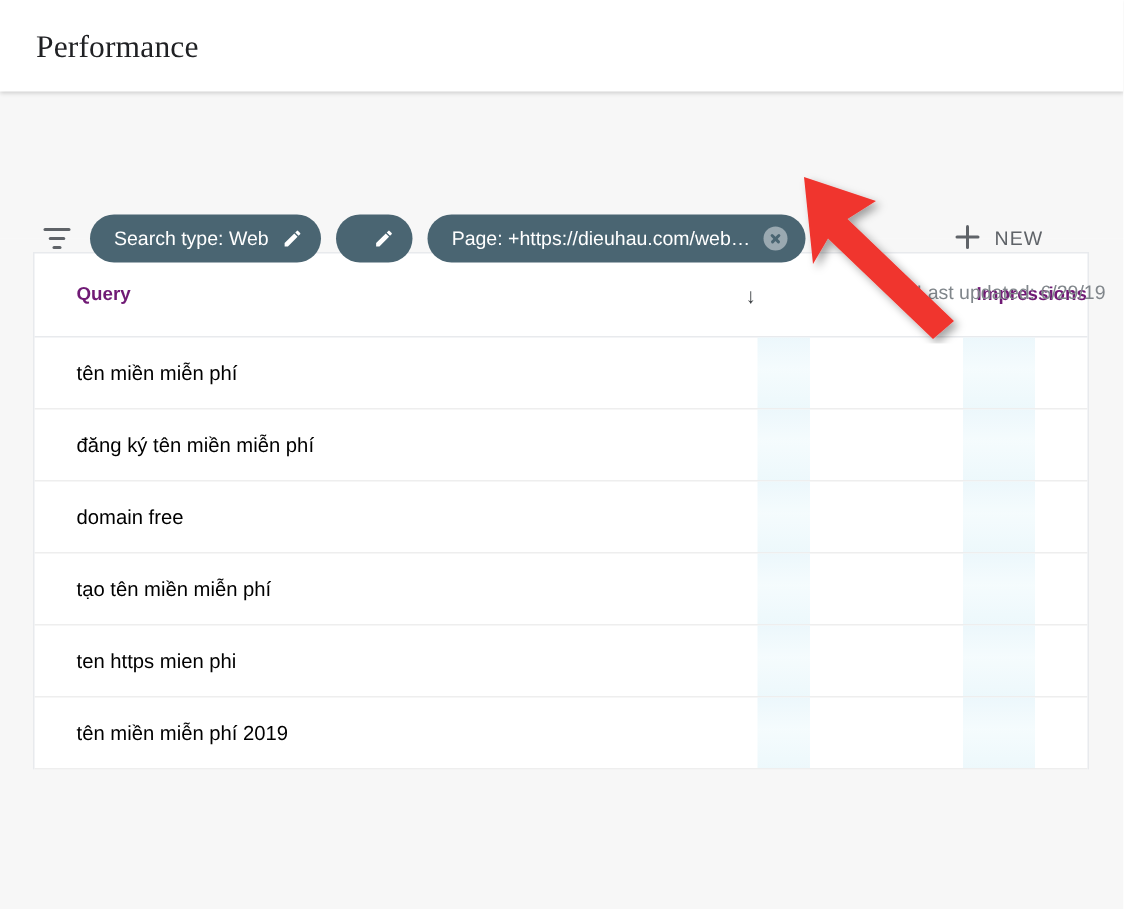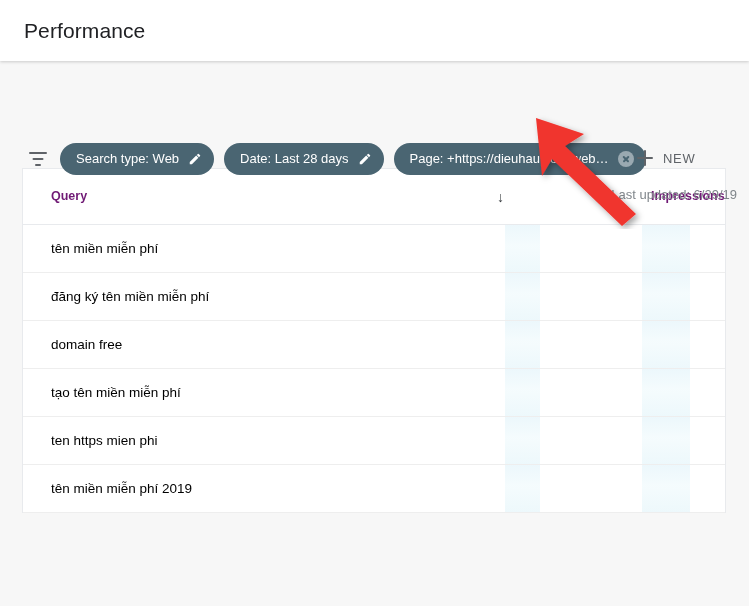--- a/index.html
+++ b/index.html
@@ -35,20 +35,21 @@
   .page-title {
     position: absolute;
     left: 24px;
     top: 18px;
     font-size: 21px;
     line-height: 26px;
     color: #202124;
     letter-spacing: 0.1px;
     font-weight: 400;
     white-space: nowrap;
+    font-family: Liberation Serif, serif;
   }
 
   
   .filter-bar {
     position: absolute;
     left: 0; top: 61px;
     width: 749px;
     height: 98px;
     background: #f7f7f7;
     z-index: 4;
@@ -291,21 +292,20 @@
       <div class="chip">
         <span class="chip-label">Search type: Web</span>
         <span class="chip-edit-icon">
           <svg width="14" height="14" viewBox="0 0 24 24" fill="#ffffff" aria-hidden="true">
             <path d="M3 17.25V21h3.75L17.81 9.94l-3.75-3.75L3 17.25zM20.71 7.04a1 1 0 0 0 0-1.41l-2.34-2.34a1 1 0 0 0-1.41 0l-1.83 1.83 3.75 3.75 1.83-1.83z"></path>
           </svg>
         </span>
       </div>
 
       <div class="chip">
-        <span class="chip-label">Date: Last 28 days</span>
         <span class="chip-edit-icon">
           <svg width="14" height="14" viewBox="0 0 24 24" fill="#ffffff" aria-hidden="true">
             <path d="M3 17.25V21h3.75L17.81 9.94l-3.75-3.75L3 17.25zM20.71 7.04a1 1 0 0 0 0-1.41l-2.34-2.34a1 1 0 0 0-1.41 0l-1.83 1.83 3.75 3.75 1.83-1.83z"></path>
           </svg>
         </span>
       </div>
 
       <div class="chip">
         <span class="chip-label">Page: +https://dieuhau.com/web…</span>
         <span class="chip-close-icon"></span>

